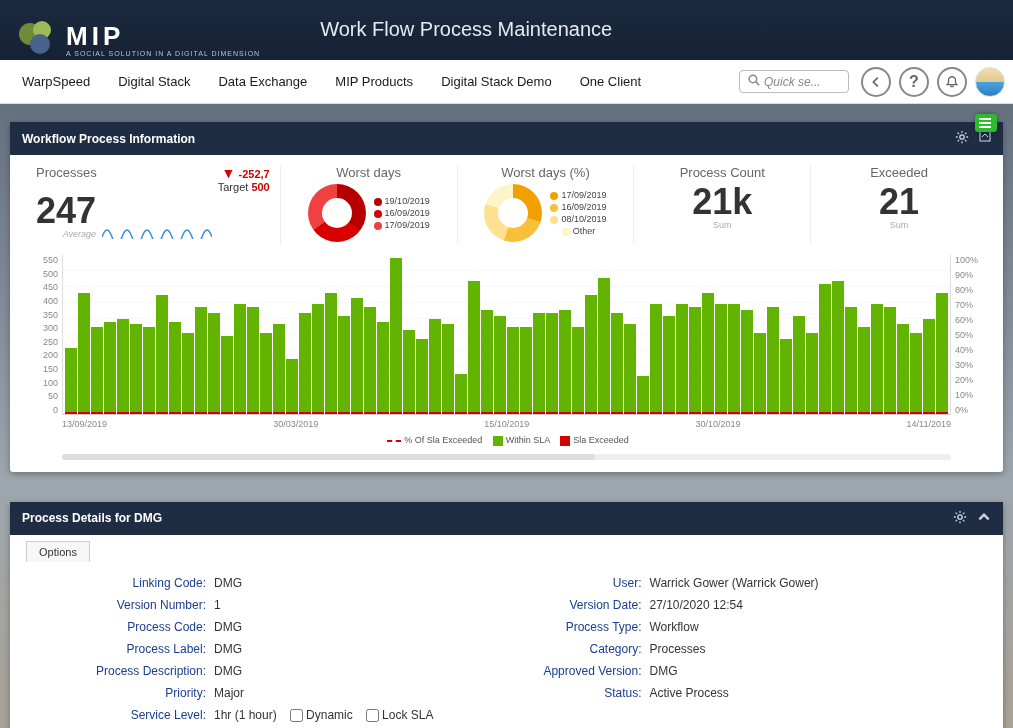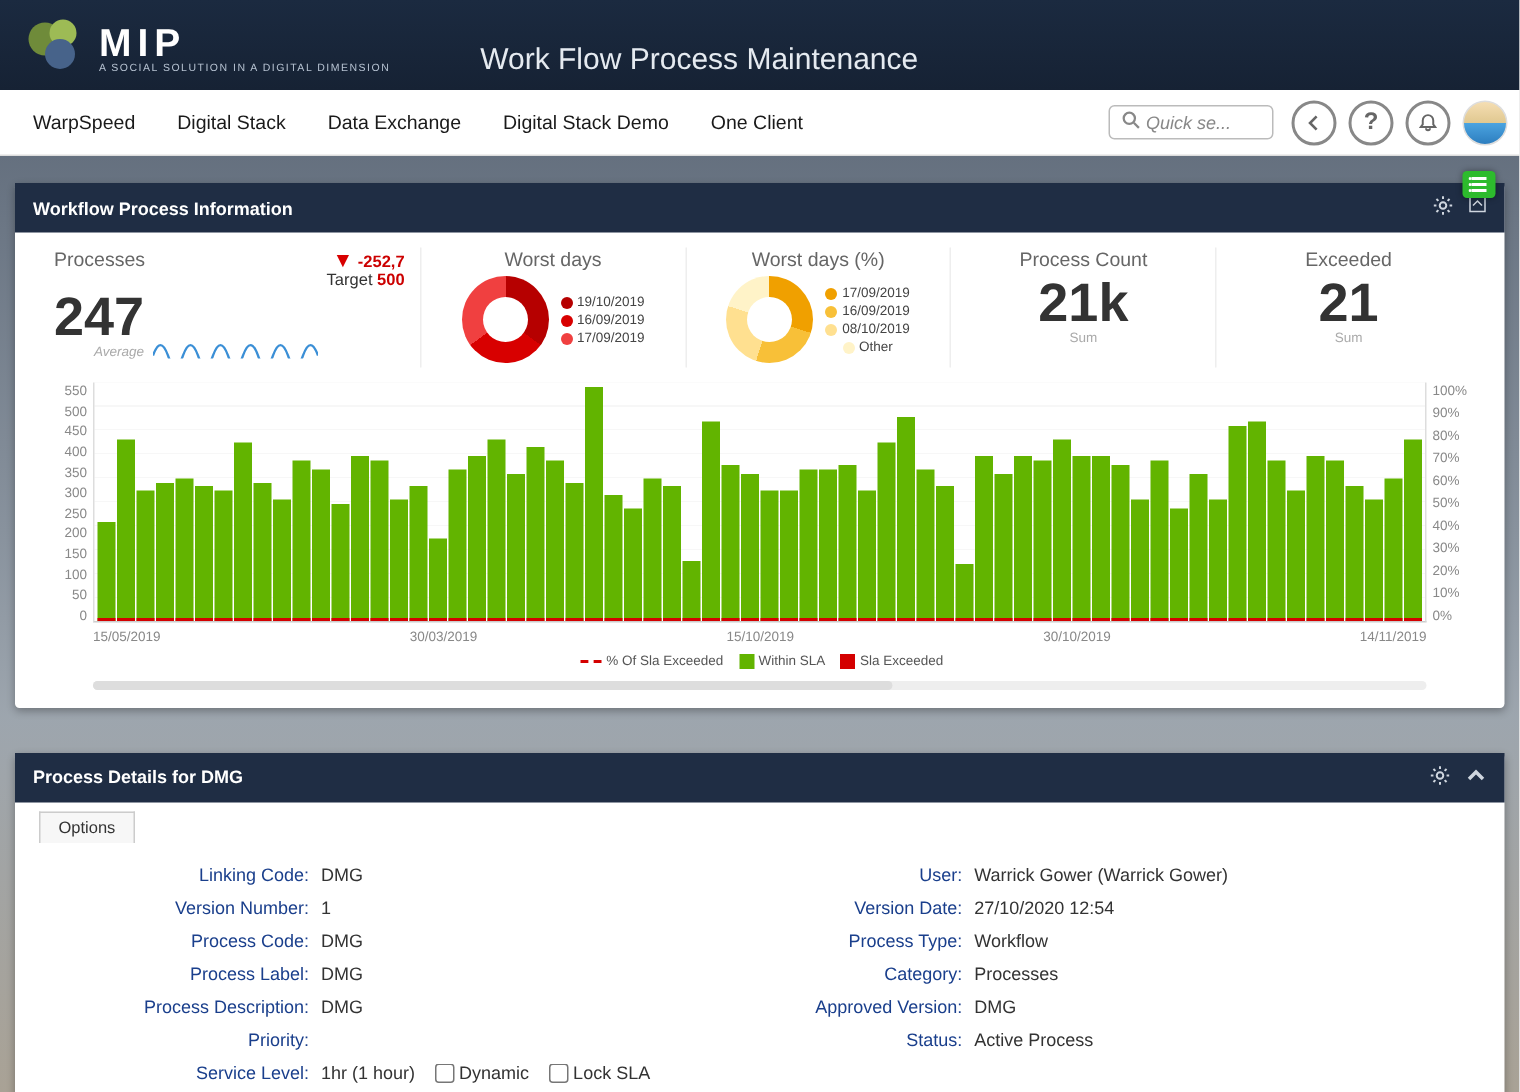--- a/index.html
+++ b/index.html
@@ -1,20 +1,20 @@
 <!DOCTYPE html>
 <html><head>
 <meta charset="utf-8">
 <style>
 * { box-sizing: border-box; margin: 0; padding: 0; }
 html, body { width: 1013px; height: 728px; font-family: Arial, Helvetica, sans-serif; font-size: 12px; color: #333; background: #e8e8e8; }
 body { overflow: hidden; }
 
 
-.topbar { height: 60px; background: linear-gradient(180deg, #1b2a40 0%, #162234 100%); display: flex; align-items: flex-end; padding: 8px 16px; color: #fff; }
+.topbar { height: 60px; background: linear-gradient(180deg, #1b2a40 0%, #162234 100%); display: flex; align-items: flex-start; padding: 18px 16px; color: #fff; }
 .logo { display: flex; align-items: center; gap: 8px; }
 .logo-mark { width: 42px; height: 42px; position: relative; }
 .logo-text { font-size: 26px; letter-spacing: 4px; font-weight: 700; }
 .logo-sub { font-size: 7px; letter-spacing: 1px; color: #b6c2d1; display:block; margin-top:-2px;}
 .page-title { margin-left: 60px; font-size: 20px; color: #e5eaf0; }
 
 
 .navbar { height: 44px; background: #fff; border-bottom: 1px solid #ddd; display: flex; align-items: center; padding: 0 8px; }
 .nav-links { display: flex; gap: 0; }
 .nav-link { padding: 12px 14px; font-size: 13px; color: #1a1a1a; cursor: pointer; }
@@ -106,20 +106,21 @@
     </div>
   </div>
   <div class="page-title">Work Flow Process Maintenance</div>
 </div>
 
 <div class="navbar">
   <div class="nav-links" id="nav-links">
       <div class="nav-link">WarpSpeed</div>
       <div class="nav-link">Digital Stack</div>
       <div class="nav-link">Data Exchange</div>
+      <div class="nav-link">MIP Products</div>
       <div class="nav-link">Digital Stack Demo</div>
       <div class="nav-link">One Client</div>
     </div>
   <div class="nav-spacer"></div>
   <div class="search-box">
     <span class="sicon">
       <svg width="12" height="12" viewBox="0 0 16 16">
           <circle cx="6.5" cy="6.5" r="5" fill="none" stroke="#888" stroke-width="2"></circle>
           <line x1="10.5" y1="10.5" x2="15" y2="15" stroke="#888" stroke-width="2"></line>
         </svg>
@@ -461,21 +462,21 @@
             <div>60%</div>
             <div>50%</div>
             <div>40%</div>
             <div>30%</div>
             <div>20%</div>
             <div>10%</div>
             <div>0%</div>
           </div>
       </div>
       <div class="xaxis" id="xaxis">
-          <div>15/05/2019</div>
+          <div>13/09/2019</div>
           <div>30/03/2019</div>
           <div>15/10/2019</div>
           <div>30/10/2019</div>
           <div>14/11/2019</div>
         </div>
       <div class="chart-legend">
         <span class="swatch sw-dash"></span><span>% Of Sla Exceeded</span>
         &nbsp;&nbsp;<span class="swatch sw-green"></span><span>Within SLA</span>
         &nbsp;&nbsp;<span class="swatch sw-red"></span><span>Sla Exceeded</span>
       </div>
@@ -515,20 +516,21 @@
           <div class="row">
               <div class="lbl">Process Label:</div>
               <div class="val">DMG</div>
             </div>
           <div class="row">
               <div class="lbl">Process Description:</div>
               <div class="val">DMG</div>
             </div>
           <div class="row">
               <div class="lbl">Priority:</div>
+              <div class="val">Major</div>
             </div>
           <div class="row">
               <div class="lbl">Service Level:</div>
             <div class="val">
               <span>1hr (1 hour)</span>
               <input type="checkbox" style=""><span>Dynamic</span>
               <input type="checkbox" style=""><span>Lock SLA</span>
             </div>
           </div>
           <div class="row"></div>

